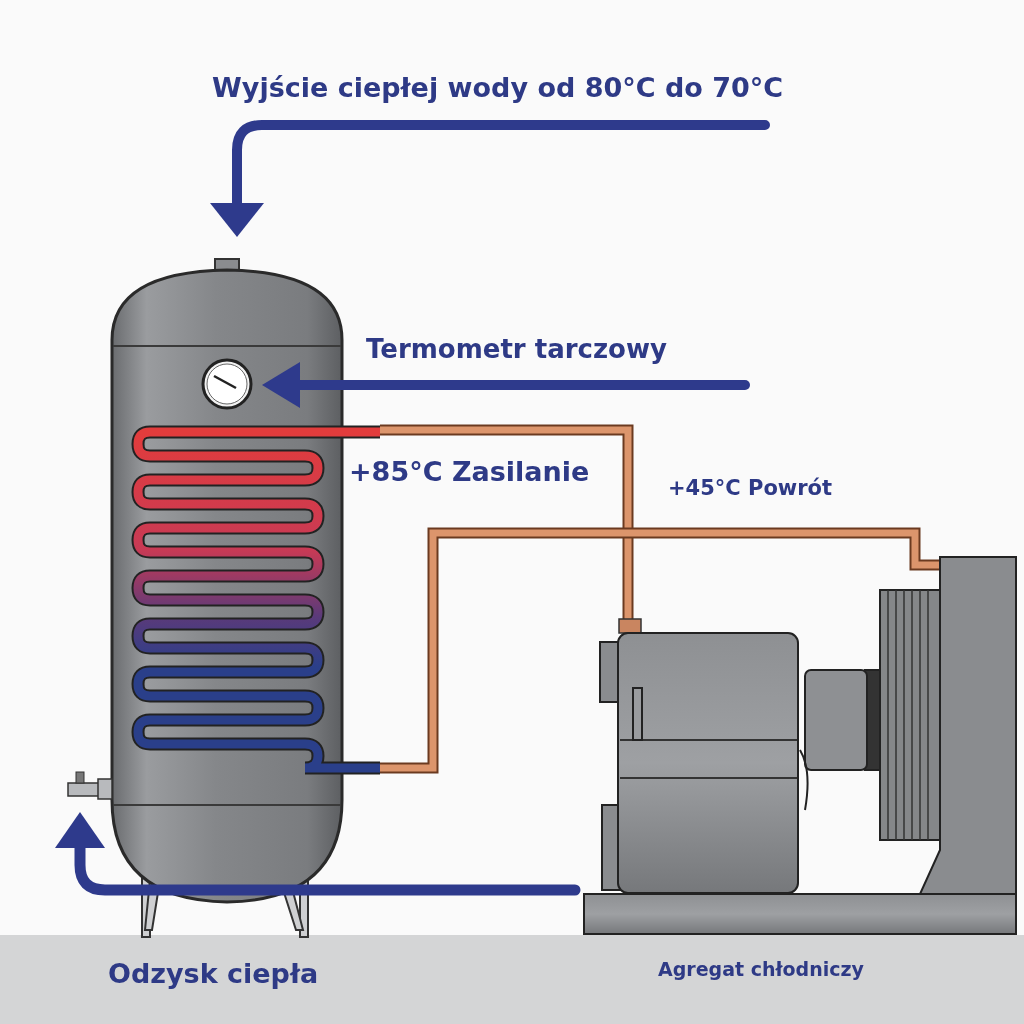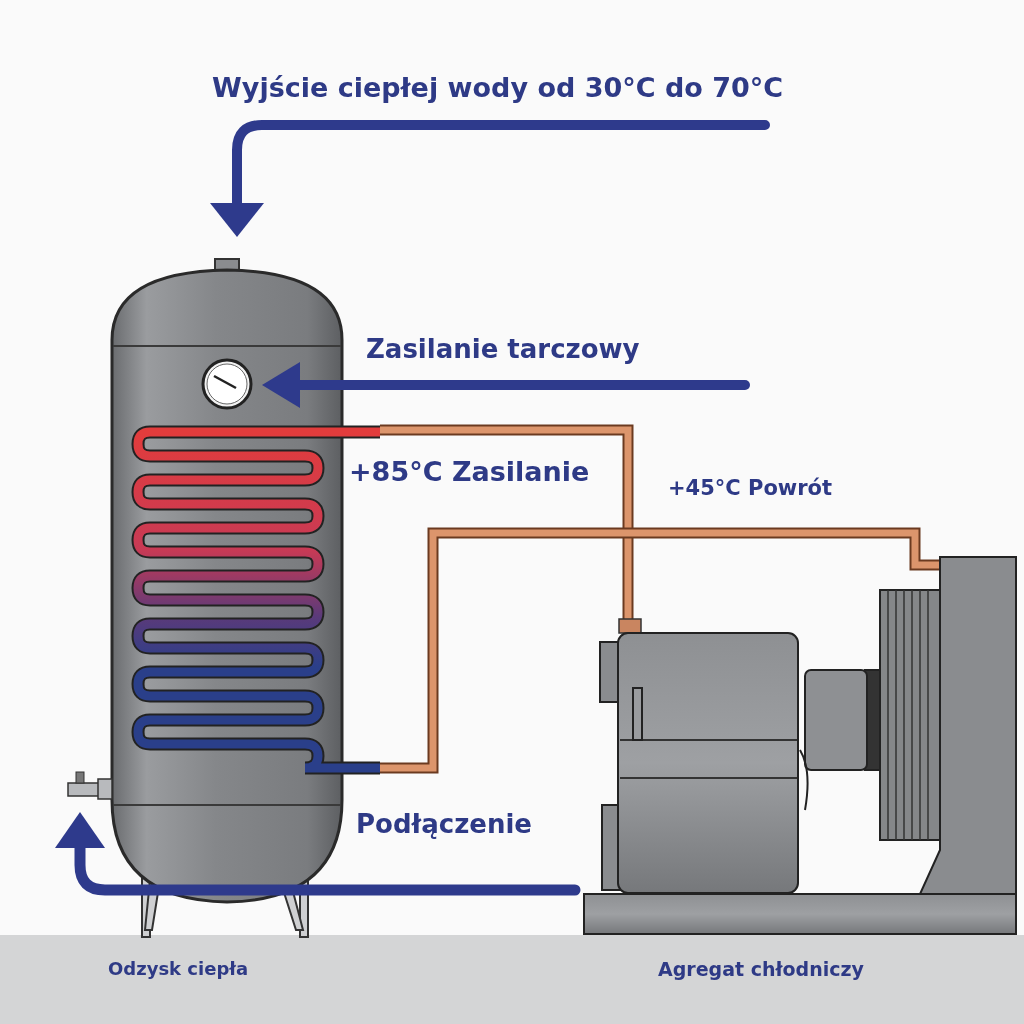--- a/index.html
+++ b/index.html
@@ -5,21 +5,21 @@
     html, body { margin:0; padding:0; }
     body { width:1024px; height:1024px; position:relative; overflow:hidden; background:#fafafa; font-family:"DejaVu Sans", sans-serif; }
     .floor { position:absolute; left:0; top:935px; width:1024px; height:89px; background:#d4d5d6; }
     svg.diagram { position:absolute; left:0; top:0; }
     .label { position:absolute; color:#2e3a86; font-weight:bold; white-space:nowrap; }
     .l-title { left:212px; top:72px; font-size:27px; }
     .l-thermo { left:366px; top:334px; font-size:26px; }
     .l-supply { left:349px; top:456px; font-size:27px; }
     .l-return { left:668px; top:476px; font-size:21px; }
     .l-cold { left:356px; top:804px; font-size:26px; text-align:center; line-height:40px; }
-    .l-recovery { left:108px; top:958px; font-size:18px; }
+    .l-recovery { left:108px; top:958px; font-size:27px; }
     .l-chiller { left:658px; top:958px; font-size:19px; }
   </style>
 </head>
 <body>
 
 <div class="floor"></div>
 
 <svg class="diagram" width="1024" height="1024" viewBox="0 0 1024 1024">
   <defs>
     <linearGradient id="tankGrad" x1="0" x2="1" y1="0" y2="0">
@@ -114,21 +114,20 @@
     <rect x="600" y="642" width="20" height="60" fill="#8a8c8f"></rect>
     <rect x="602" y="805" width="18" height="85" fill="#8a8c8f"></rect>
     <rect x="618" y="633" width="180" height="260" rx="10" fill="url(#metalGrad)"></rect>
     <line x1="620" y1="740" x2="797" y2="740" stroke="#333"></line>
     <line x1="620" y1="778" x2="797" y2="778" stroke="#333"></line>
     <rect x="633" y="688" width="9" height="52" fill="#9a9c9f"></rect>
     <path d="M800 750 Q812 770 805 810" fill="none" stroke="#222"></path>
   </g>
 </svg>
 
-<div class="label l-title">Wyjście ciepłej wody od 30°C do 70°C</div>
-<div class="label l-thermo">Zasilanie tarczowy</div>
+<div class="label l-title">Wyjście ciepłej wody od 80°C do 70°C</div>
+<div class="label l-thermo">Termometr tarczowy</div>
 <div class="label l-supply">+85°C Zasilanie</div>
 <div class="label l-return">+45°C Powrót</div>
 <div class="label l-cold">
-  <div>Podłączenie</div>
 </div>
 <div class="label l-recovery">Odzysk ciepła</div>
 <div class="label l-chiller">Agregat chłodniczy</div>
 
 </body></html>

